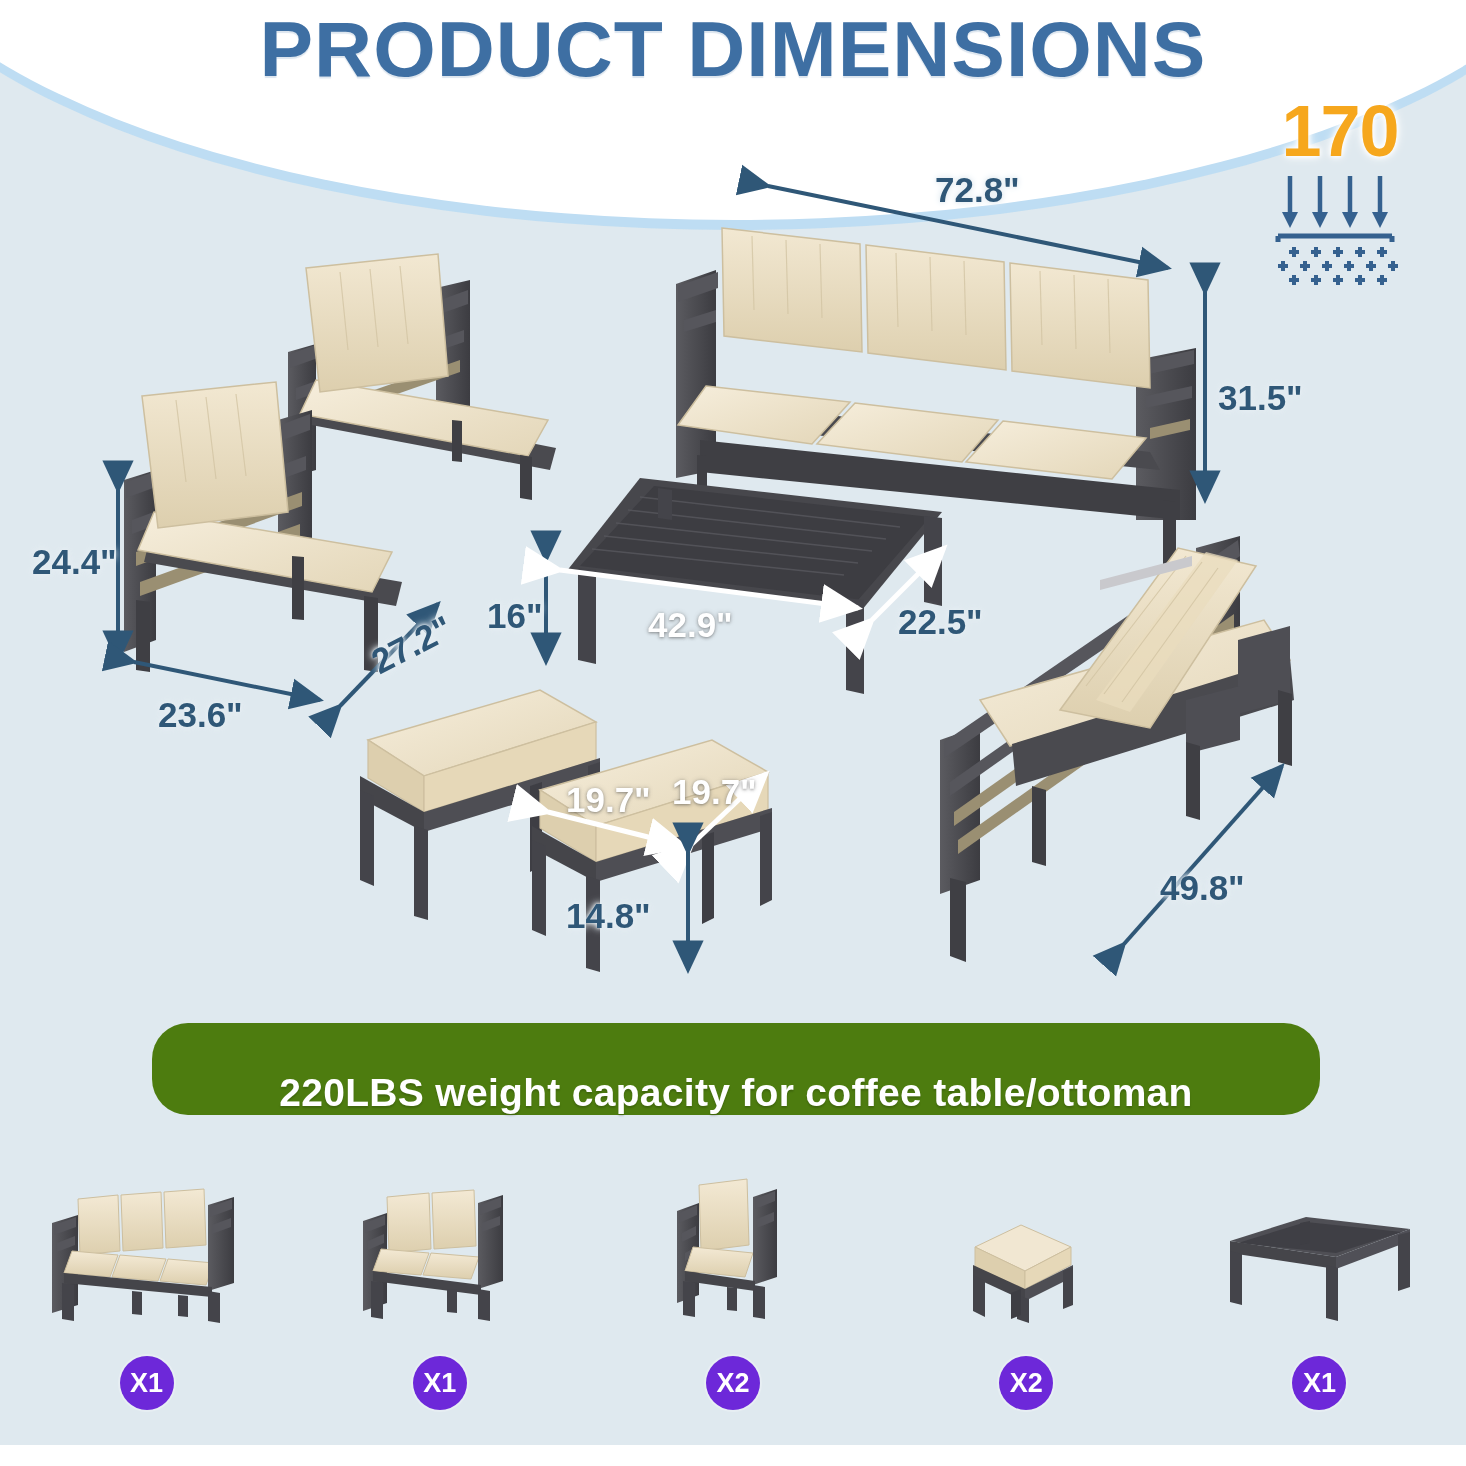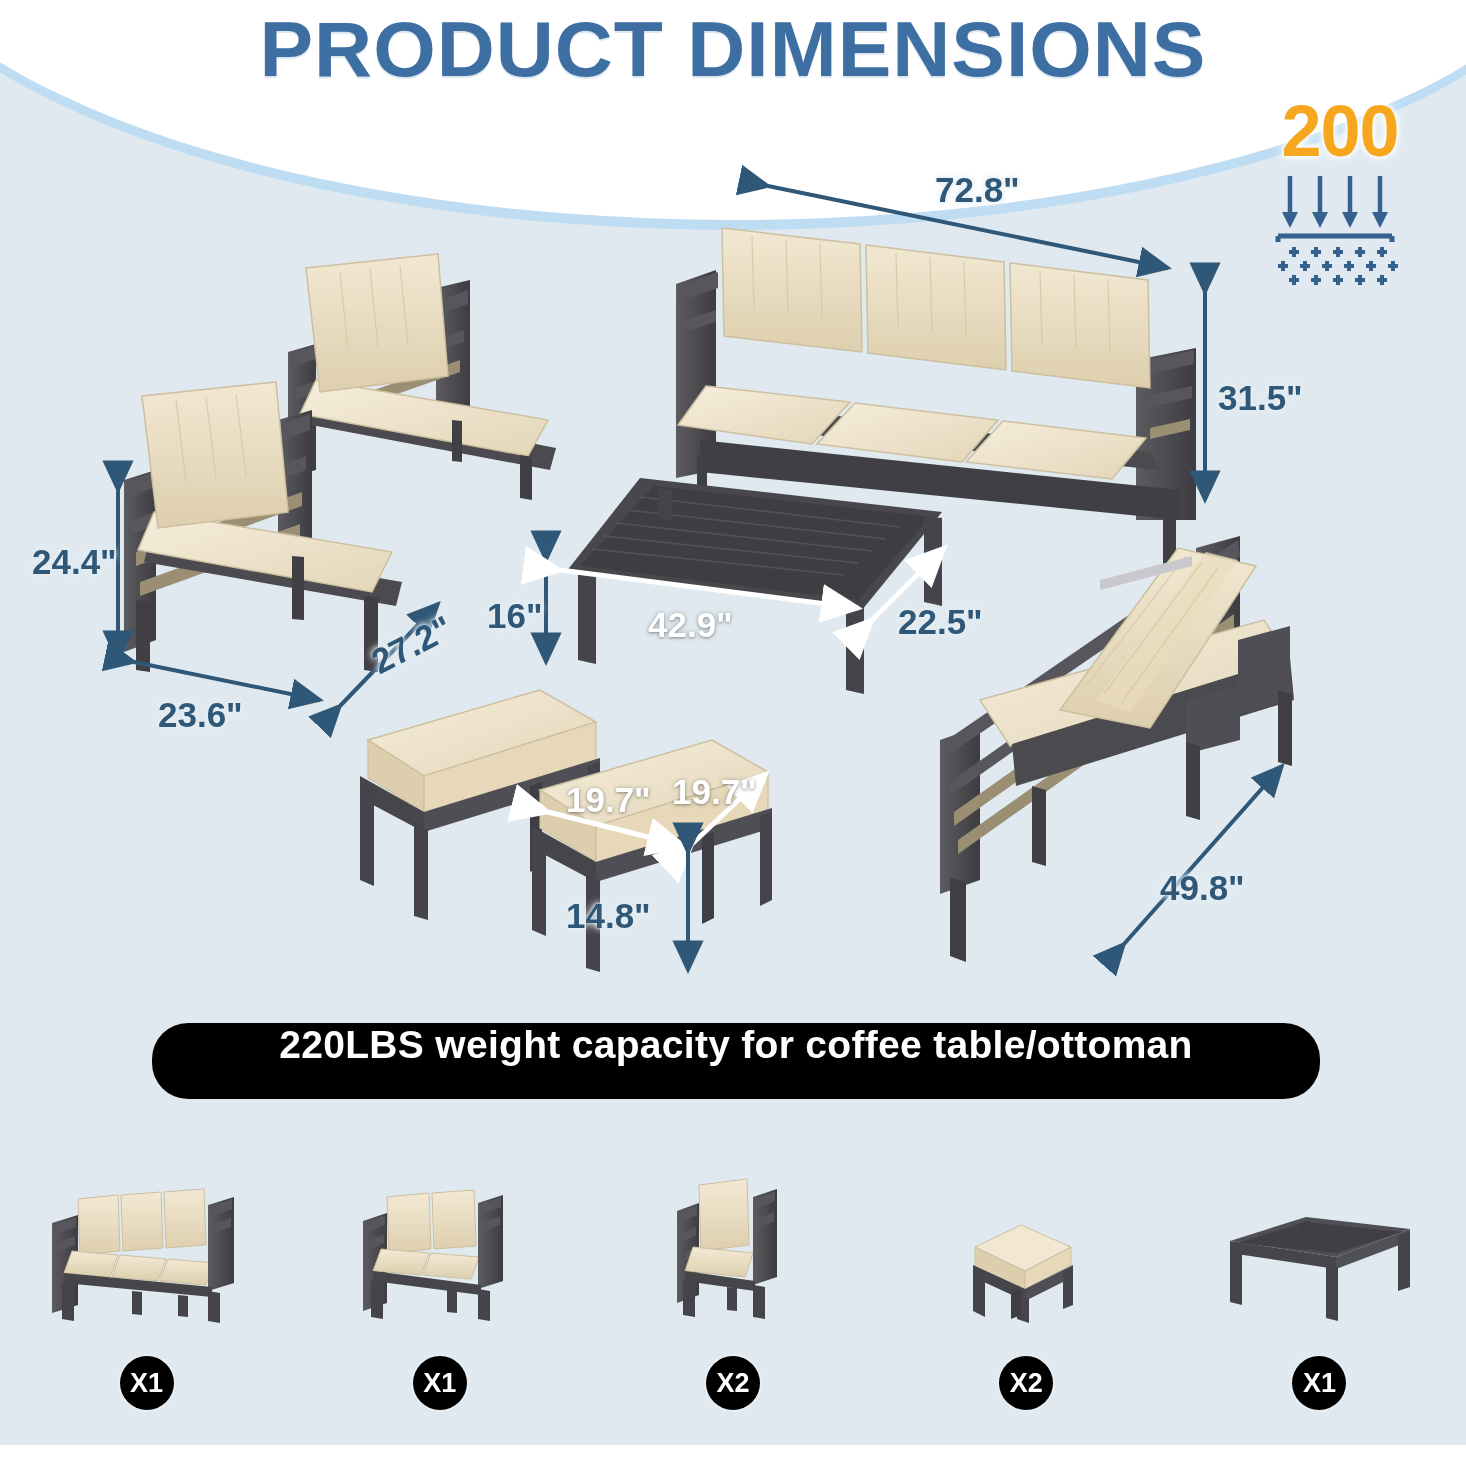--- a/index.html
+++ b/index.html
@@ -63,44 +63,44 @@
     font-size:62px; font-weight:bold; color:#35618f; line-height:1;
     font-family:"Liberation Sans Narrow","Liberation Sans", sans-serif;
     letter-spacing:-1px;
     margin-top:-4px;
   }
   .loadicon { margin-top:6px; }
 
   
   .capsule {
     position:absolute; left:152px; top:1023px;
-    width:1168px; height:76px;
-    background:#000000;
+    width:1168px; height:92px;
+    background:#4d7c0f;
     border-radius:36px;
-    display:flex; align-items:flex-start; justify-content:center;
+    display:flex; align-items:flex-end; justify-content:center;
     z-index:6;
   }
   .capsule span {
     color:#ffffff; font-size:39px; font-weight:bold;
     font-family:"Liberation Sans Narrow","Liberation Sans", sans-serif;
     letter-spacing:.3px;
     text-shadow:0 2px 2px rgba(0,0,0,.18);
   }
 
   
   .strip {
     position:absolute; left:0; top:1150px; width:1466px; height:300px;
     display:flex; z-index:5;
   }
   .strip-cell { flex:1; position:relative; display:flex; flex-direction:column; align-items:center; }
   .strip-art { height:180px; display:flex; align-items:flex-end; justify-content:center; }
   .qty {
     margin-top:26px;
     width:54px; height:54px; border-radius:50%;
-    background:#000000;
+    background:#6d28d9;
     color:#ffffff; font-size:27px; font-weight:bold;
     display:flex; align-items:center; justify-content:center;
     font-family:"Liberation Sans Narrow","Liberation Sans", sans-serif;
     box-shadow:0 0 0 2px rgba(255,255,255,.25);
   }
 
   
   .dim {
     position:absolute; z-index:7;
     font-size:35px; font-weight:bold;
@@ -124,21 +124,21 @@
 <div id="page">
 
   <div class="bg-main"></div>
   <div class="bg-bottom-strip"></div>
   <div class="dome"></div>
   <div class="dome-soft"></div>
 
   <div class="title">PRODUCT DIMENSIONS</div>
 
   <div class="badge350">
-    <div class="num">200</div>
+    <div class="num">170</div>
     <div class="loadicon">
       <svg width="190" height="120" viewBox="0 0 190 120">
         <g stroke="#35618f" stroke-width="4.5" fill="none">
           <line x1="45" y1="6" x2="45" y2="46"></line>
           <line x1="75" y1="6" x2="75" y2="46"></line>
           <line x1="105" y1="6" x2="105" y2="46"></line>
           <line x1="135" y1="6" x2="135" y2="46"></line>
         </g>
         <g fill="#35618f">
           <polygon points="45,58 37,42 53,42"></polygon>

